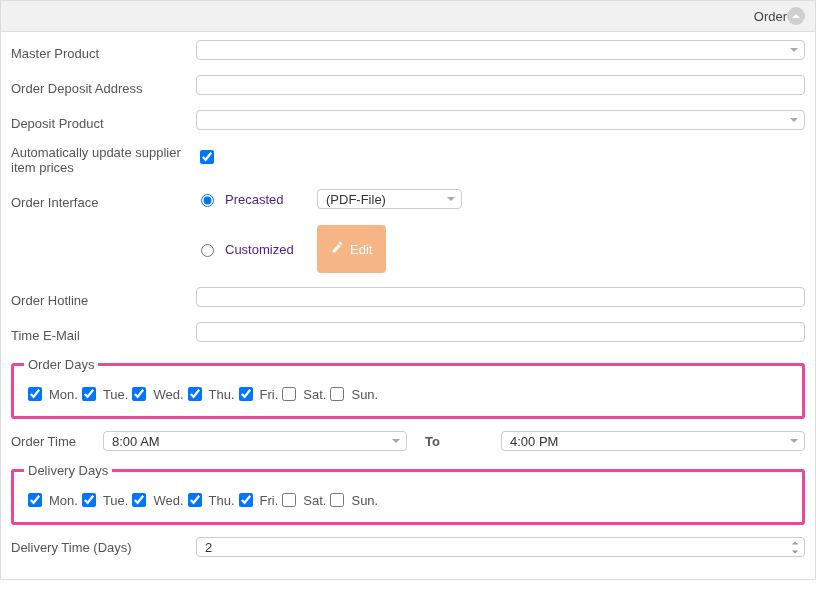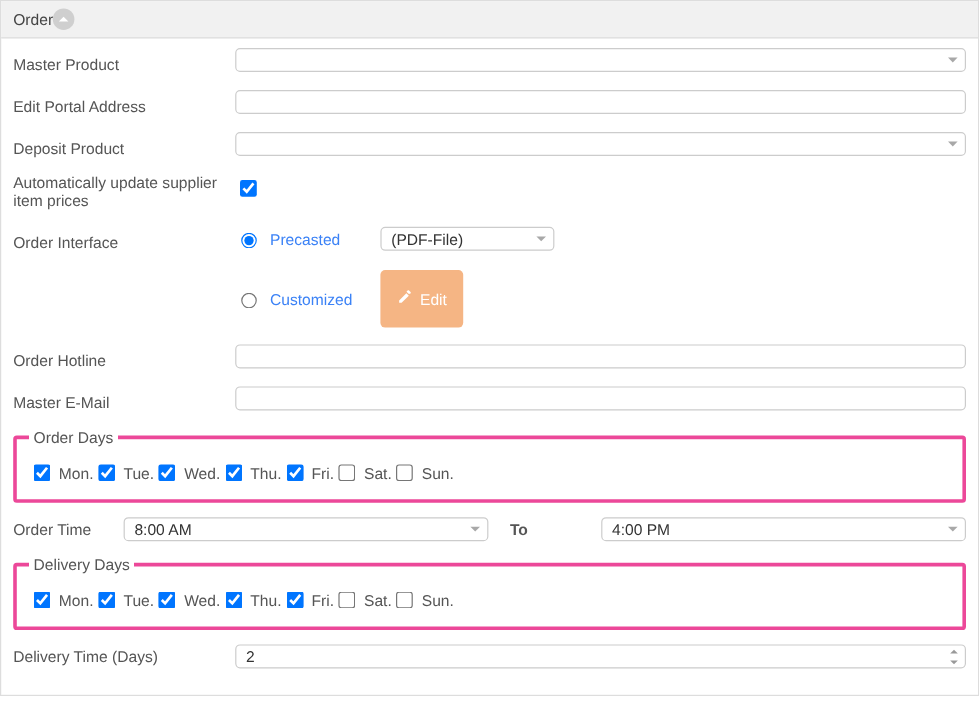--- a/index.html
+++ b/index.html
@@ -13,21 +13,21 @@
   .panel {
     width: 816px;
     border: 1px solid #ddd;
   }
   .panel-header {
     background: #f1f1f1;
     border-bottom: 1px solid #ddd;
     padding: 6px 10px;
     display: flex;
     align-items: center;
-    justify-content: flex-start;
+    justify-content: flex-end;
   }
   .panel-title {
     font-size: 13px;
     color: #444;
   }
   .collapse-btn {
     width: 18px; height: 18px;
     border-radius: 50%;
     background: #cfcfcf;
     display: flex; align-items: center; justify-content: center;
@@ -75,21 +75,21 @@
     padding-top: 2px;
   }
   input[type=checkbox] { width: 14px; height: 14px; }
   input[type=radio] { width: 13px; height: 13px; }
   .radio-line {
     display: flex; align-items: center;
     margin-bottom: 16px;
     gap: 8px;
   }
   .radio-line:last-child { margin-bottom: 0; }
-  .radio-label { margin-right: 12px; min-width: 72px; color:#3b82f6; }
+  .radio-label { margin-right: 12px; min-width: 72px; color:#4c1d95; }
   .select-fixed { width: 145px; }
   .edit-btn {
     display: inline-flex; align-items: center;
     gap: 6px;
     background: #f5b584;
     color: #fff;
     border: none;
     border-radius: 4px;
     padding: 6px 14px;
     font-size: 13px;
@@ -165,21 +165,21 @@
           <span class="select-arrow">
               <svg viewBox="0 0 10 10">
                 <path d="M1 3 L5 7 L9 3 Z"></path>
               </svg>
             </span>
         </div>
       </div>
     </div>
 
     <div class="form-row">
-      <div class="label-col">Edit Portal Address</div>
+      <div class="label-col">Order Deposit Address</div>
       <div class="field-col">
         <input class="text-input" value="" style="">
       </div>
     </div>
 
     <div class="form-row">
       <div class="label-col">Deposit Product</div>
       <div class="field-col">
         <div class="select-wrap">
           <input class="text-input" readonly="" value="" style="">
@@ -228,21 +228,21 @@
     </div>
 
     <div class="form-row">
       <div class="label-col">Order Hotline</div>
       <div class="field-col">
         <input class="text-input" value="" style="">
       </div>
     </div>
 
     <div class="form-row">
-      <div class="label-col">Master E-Mail</div>
+      <div class="label-col">Time E-Mail</div>
       <div class="field-col">
         <input class="text-input" value="" style="">
       </div>
     </div>
 
     <fieldset>
       <legend>Order Days</legend>
       <div class="days-row" id="order-days-row">
           <label class="day">
             <input type="checkbox" checked="" style="">

